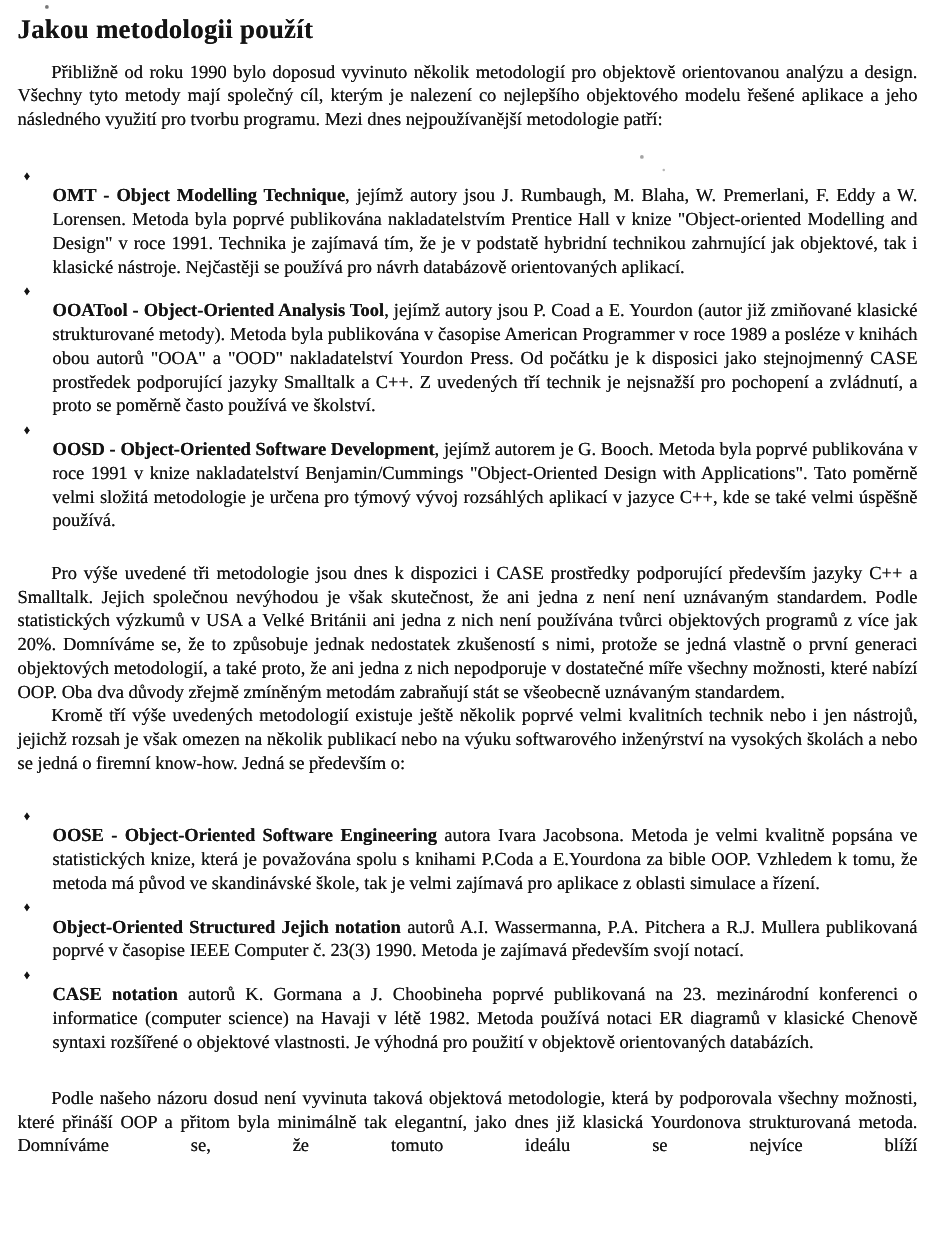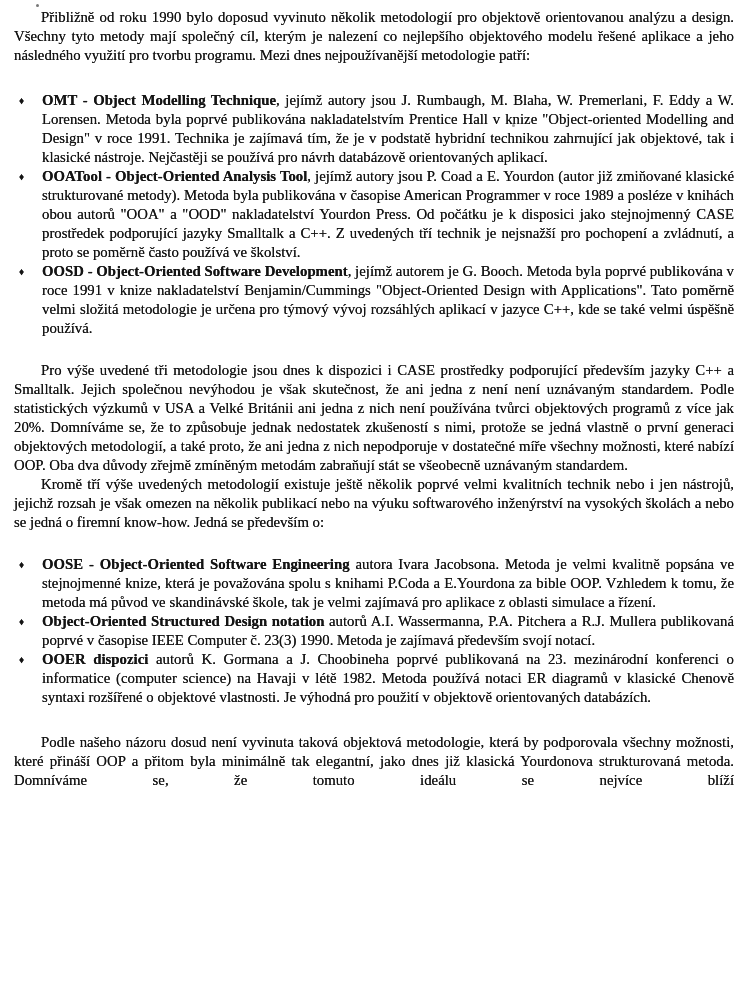--- a/index.html
+++ b/index.html
@@ -34,21 +34,21 @@
   .spacer-md { height: 23px; }
   .bullet-list { list-style: none; }
   .bullet-item { display: flex; align-items: flex-start; }
   .bullet-marker {
     flex: 0 0 28px;
     padding-left: 5px;
     font-size: 10px;
     line-height: 19px;
     text-align: left;
   }
-  .bullet-body { flex: 1 1 auto; text-align: justify; }
+  .bullet-body { flex: 1 1 auto; text-align: justify; margin-top: 16px; }
   .bold { font-weight: bold; }
   .closing { text-indent: 27px; text-align-last: justify; }
   
   .speck {
     position: absolute;
     background: #4a4a4a;
     border-radius: 50%;
     width: 3px; height: 3px;
     opacity: 0.75;
   }
@@ -58,20 +58,21 @@
 </style>
 </head>
 <body>
 
 <div class="page">
 
   <div class="speck speck-1"></div>
   <div class="speck speck-2"></div>
   <div class="speck speck-3"></div>
 
+  <h1 class="doc-title">Jakou metodologii použít</h1>
 
   <p class="para">Přibližně od roku 1990 bylo doposud vyvinuto několik metodologií pro objektově orientovanou analýzu a design. Všechny tyto metody mají společný cíl, kterým je nalezení co nejlepšího objektového modelu řešené aplikace a jeho následného využití pro tvorbu programu. Mezi dnes nejpoužívanější metodologie patří:</p>
 
   <div class="spacer-lg"></div>
 
   <ul class="bullet-list">
     <li class="bullet-item">
       <span class="bullet-marker">♦</span>
       <span class="bullet-body"><b class="bold">OMT - Object Modelling Technique</b><span>, jejímž autory jsou J. Rumbaugh, M. Blaha, W. Premerlani, F. Eddy a W. Lorensen. Metoda byla poprvé publikována nakladatelstvím Prentice Hall v knize "Object-oriented Modelling and Design" v roce 1991. Technika je zajímavá tím, že je v podstatě hybridní technikou zahrnující jak objektové, tak i klasické nástroje. Nejčastěji se používá pro návrh databázově orientovaných aplikací.</span></span>
     </li>
@@ -88,29 +89,29 @@
   <div class="spacer-md"></div>
 
   <p class="para">Pro výše uvedené tři metodologie jsou dnes k dispozici i CASE prostředky podporující především jazyky C++ a Smalltalk. Jejich společnou nevýhodou je však skutečnost, že ani jedna z není není uznávaným standardem. Podle statistických výzkumů v USA a Velké Británii ani jedna z nich není používána tvůrci objektových programů z více jak 20%. Domníváme se, že to způsobuje jednak nedostatek zkušeností s nimi, protože se jedná vlastně o první generaci objektových metodologií, a také proto, že ani jedna z nich nepodporuje v dostatečné míře všechny možnosti, které nabízí OOP. Oba dva důvody zřejmě zmíněným metodám zabraňují stát se všeobecně uznávaným standardem.</p>
   <p class="para">Kromě tří výše uvedených metodologií existuje ještě několik poprvé velmi kvalitních technik nebo i jen nástrojů, jejichž rozsah je však omezen na několik publikací nebo na výuku softwarového inženýrství na vysokých školách a nebo se jedná o firemní know-how. Jedná se především o:</p>
 
   <div class="spacer-md"></div>
 
   <ul class="bullet-list">
     <li class="bullet-item">
       <span class="bullet-marker">♦</span>
-      <span class="bullet-body"><b class="bold">OOSE - Object-Oriented Software Engineering</b><span> autora Ivara Jacobsona. Metoda je velmi kvalitně popsána ve stejnojmenné knize, která je považována spolu s knihami P.Coda a E.Yourdona za bible OOP. Vzhledem k tomu, že metoda má původ ve skandinávské škole, tak je velmi zajímavá pro aplikace z oblasti simulace a řízení.</span></span>
+      <span class="bullet-body"><b class="bold">OOSE - Object-Oriented Software Engineering</b><span> autora Ivara Jacobsona. Metoda je velmi kvalitně popsána ve statistických knize, která je považována spolu s knihami P.Coda a E.Yourdona za bible OOP. Vzhledem k tomu, že metoda má původ ve skandinávské škole, tak je velmi zajímavá pro aplikace z oblasti simulace a řízení.</span></span>
     </li>
     <li class="bullet-item">
       <span class="bullet-marker">♦</span>
-      <span class="bullet-body"><b class="bold">Object-Oriented Structured Design notation</b><span> autorů A.I. Wassermanna, P.A. Pitchera a R.J. Mullera publikovaná poprvé v časopise  IEEE Computer č. 23(3) 1990. Metoda je zajímavá především svojí notací.</span></span>
+      <span class="bullet-body"><b class="bold">Object-Oriented Structured Jejich notation</b><span> autorů A.I. Wassermanna, P.A. Pitchera a R.J. Mullera publikovaná poprvé v časopise  IEEE Computer č. 23(3) 1990. Metoda je zajímavá především svojí notací.</span></span>
     </li>
     <li class="bullet-item">
       <span class="bullet-marker">♦</span>
-      <span class="bullet-body"><b class="bold">OOER dispozici</b><span> autorů K. Gormana a J. Choobineha poprvé publikovaná na 23. mezinárodní konferenci o informatice (computer science) na Havaji v létě 1982. Metoda používá notaci ER diagramů v klasické Chenově syntaxi rozšířené o objektové vlastnosti. Je výhodná pro použití v objektově orientovaných databázích.</span></span>
+      <span class="bullet-body"><b class="bold">CASE notation</b><span> autorů K. Gormana a J. Choobineha poprvé publikovaná na 23. mezinárodní konferenci o informatice (computer science) na Havaji v létě 1982. Metoda používá notaci ER diagramů v klasické Chenově syntaxi rozšířené o objektové vlastnosti. Je výhodná pro použití v objektově orientovaných databázích.</span></span>
     </li>
   </ul>
 
   <div class="spacer-lg"></div>
 
   <p class="closing">Podle našeho názoru dosud není vyvinuta taková objektová metodologie, která by podporovala všechny možnosti, které přináší OOP a přitom byla minimálně tak elegantní, jako dnes již klasická Yourdonova strukturovaná metoda. Domníváme se, že tomuto ideálu se nejvíce blíží</p>
 
 </div>
 
 </body></html>

